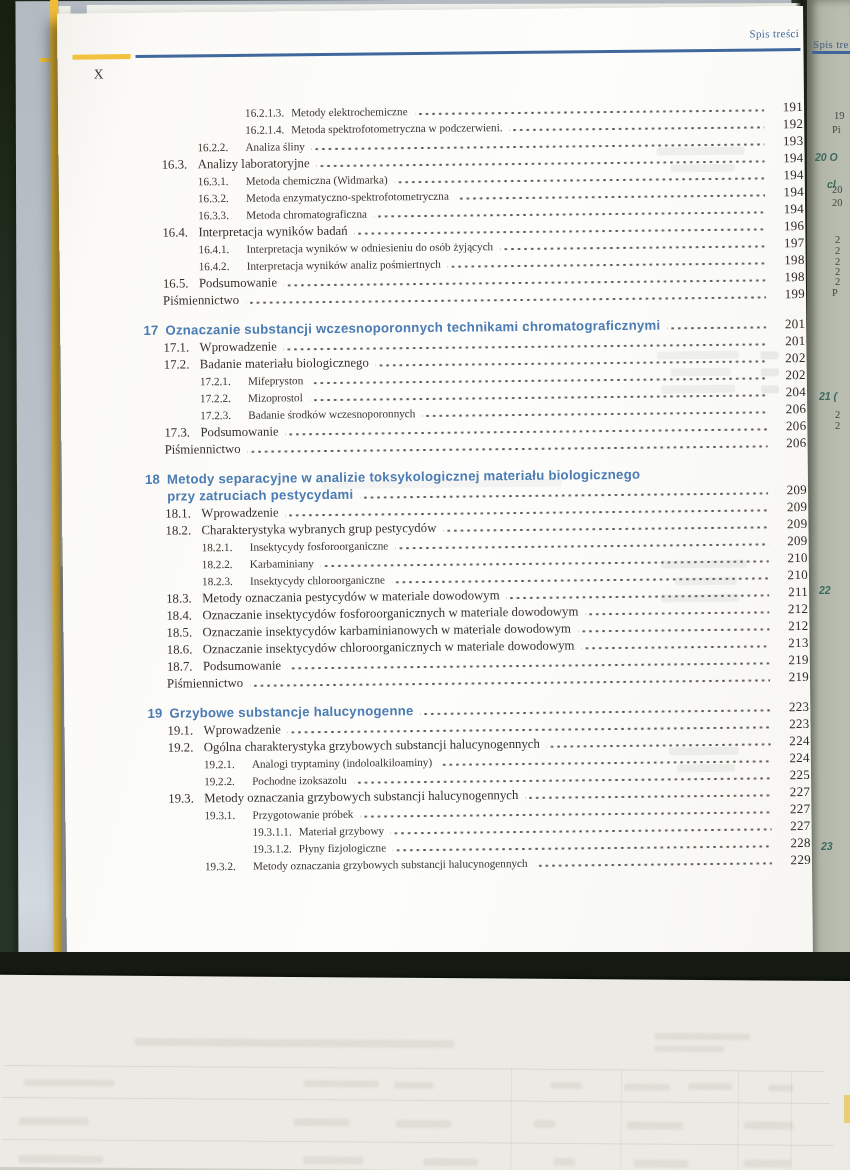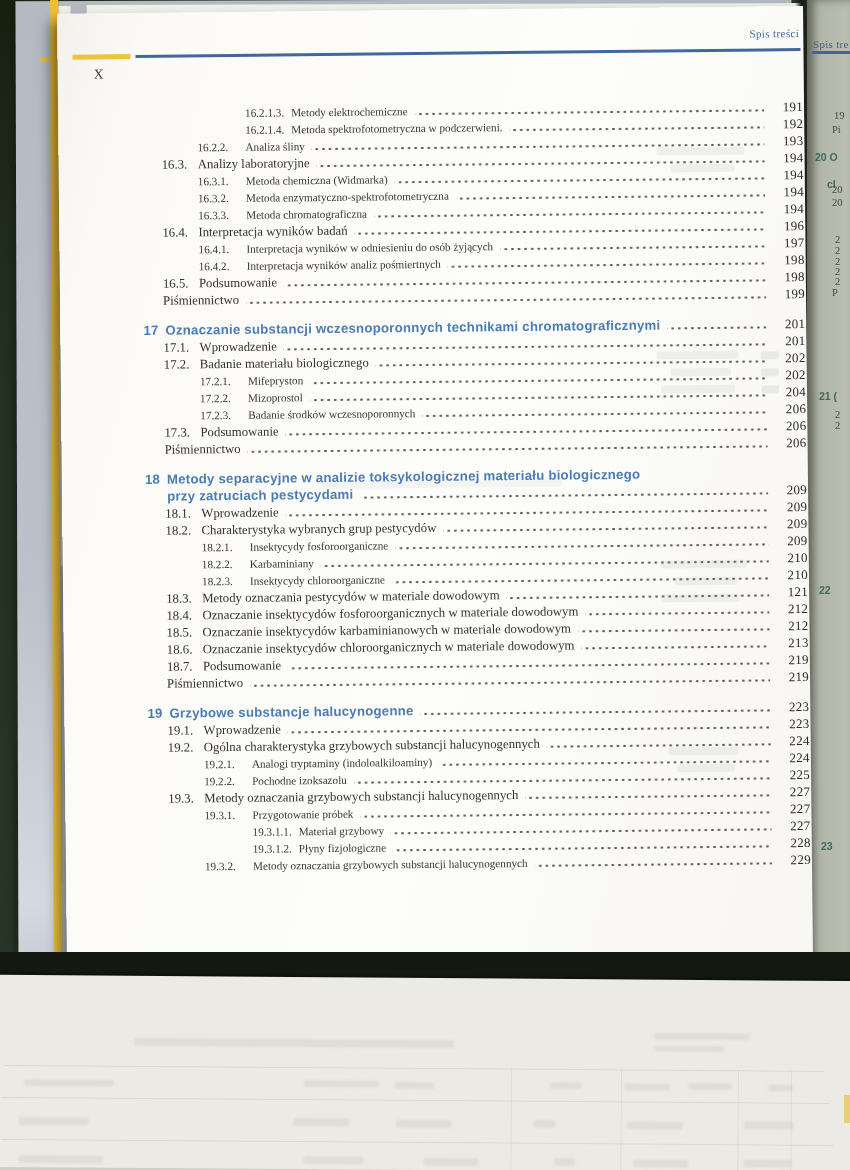--- a/index.html
+++ b/index.html
@@ -72,21 +72,21 @@
     font-family:"Liberation Serif","DejaVu Serif",serif;font-weight:normal;letter-spacing:.3px;}
   
   .gh{position:absolute;background:#8f968f;opacity:.11;border-radius:2px;filter:blur(.7px);height:8px;}
   
   .page-gap{position:absolute;left:795px;top:0;width:14px;height:988px;
     background:linear-gradient(90deg,rgba(20,26,18,0) 0%,#161c15 45%,#252b21 100%);}
   .sliver{position:absolute;left:807px;top:0;width:43px;height:992px;
     background:linear-gradient(90deg,#9aa092 0%,#b2b6a9 30%,#bcc0b3 100%);
     box-shadow:inset 6px 0 8px rgba(30,35,25,.45);}
   .sliver .frag{position:absolute;white-space:nowrap;font-size:10.5px;color:#3f4a44;margin-top:12px;}
-  .sliver .frag.ch{font-family:"Liberation Sans","DejaVu Sans",sans-serif;font-weight:bold;color:#3c6a5e;}
+  .sliver .frag.ch{font-family:"Liberation Sans","DejaVu Sans",sans-serif;font-weight:bold;color:#3c6a5e;font-style:italic;}
   .sliver .frag.hdr{font-size:11px;color:#47617f;letter-spacing:.3px;}
   .sliver .srule{position:absolute;left:5px;right:0;top:51px;height:2.5px;background:#3f639b;}
   
   .bottom-shadow{position:absolute;left:0;top:952px;width:850px;height:40px;background:#141a12;}
   .loose-sheet{position:absolute;left:-6px;top:978px;width:864px;height:200px;
     background:linear-gradient(180deg,#f4f3ef 0%,#edecе7 4%,#eceae5 50%,#e9e7e2 100%);
     background-color:#eceae5;
     transform:rotate(0.42deg);box-shadow:0 -2px 3px rgba(0,0,0,.4);}
   .gt{position:absolute;background:#9aa289;opacity:.16;border-radius:2px;filter:blur(.8px);height:8px;}
   .gl{position:absolute;background:#aeb49a;opacity:.3;height:1px;}
@@ -291,21 +291,21 @@
         <div class="row lvl2">
           <span class="num">18.2.3.</span>
           <span class="title">Insektycydy chloroorganiczne</span>
           <div class="leader"></div>
           <span class="pg">210</span>
         </div>
         <div class="row lvl1">
           <span class="num">18.3.</span>
           <span class="title">Metody oznaczania pestycydów w materiale dowodowym</span>
           <div class="leader"></div>
-          <span class="pg">121</span>
+          <span class="pg">211</span>
         </div>
         <div class="row lvl1">
           <span class="num">18.4.</span>
           <span class="title">Oznaczanie insektycydów fosforoorganicznych w materiale dowodowym</span>
           <div class="leader"></div>
           <span class="pg">212</span>
         </div>
         <div class="row lvl1">
           <span class="num">18.5.</span>
           <span class="title">Oznaczanie insektycydów karbaminianowych w materiale dowodowym</span>

